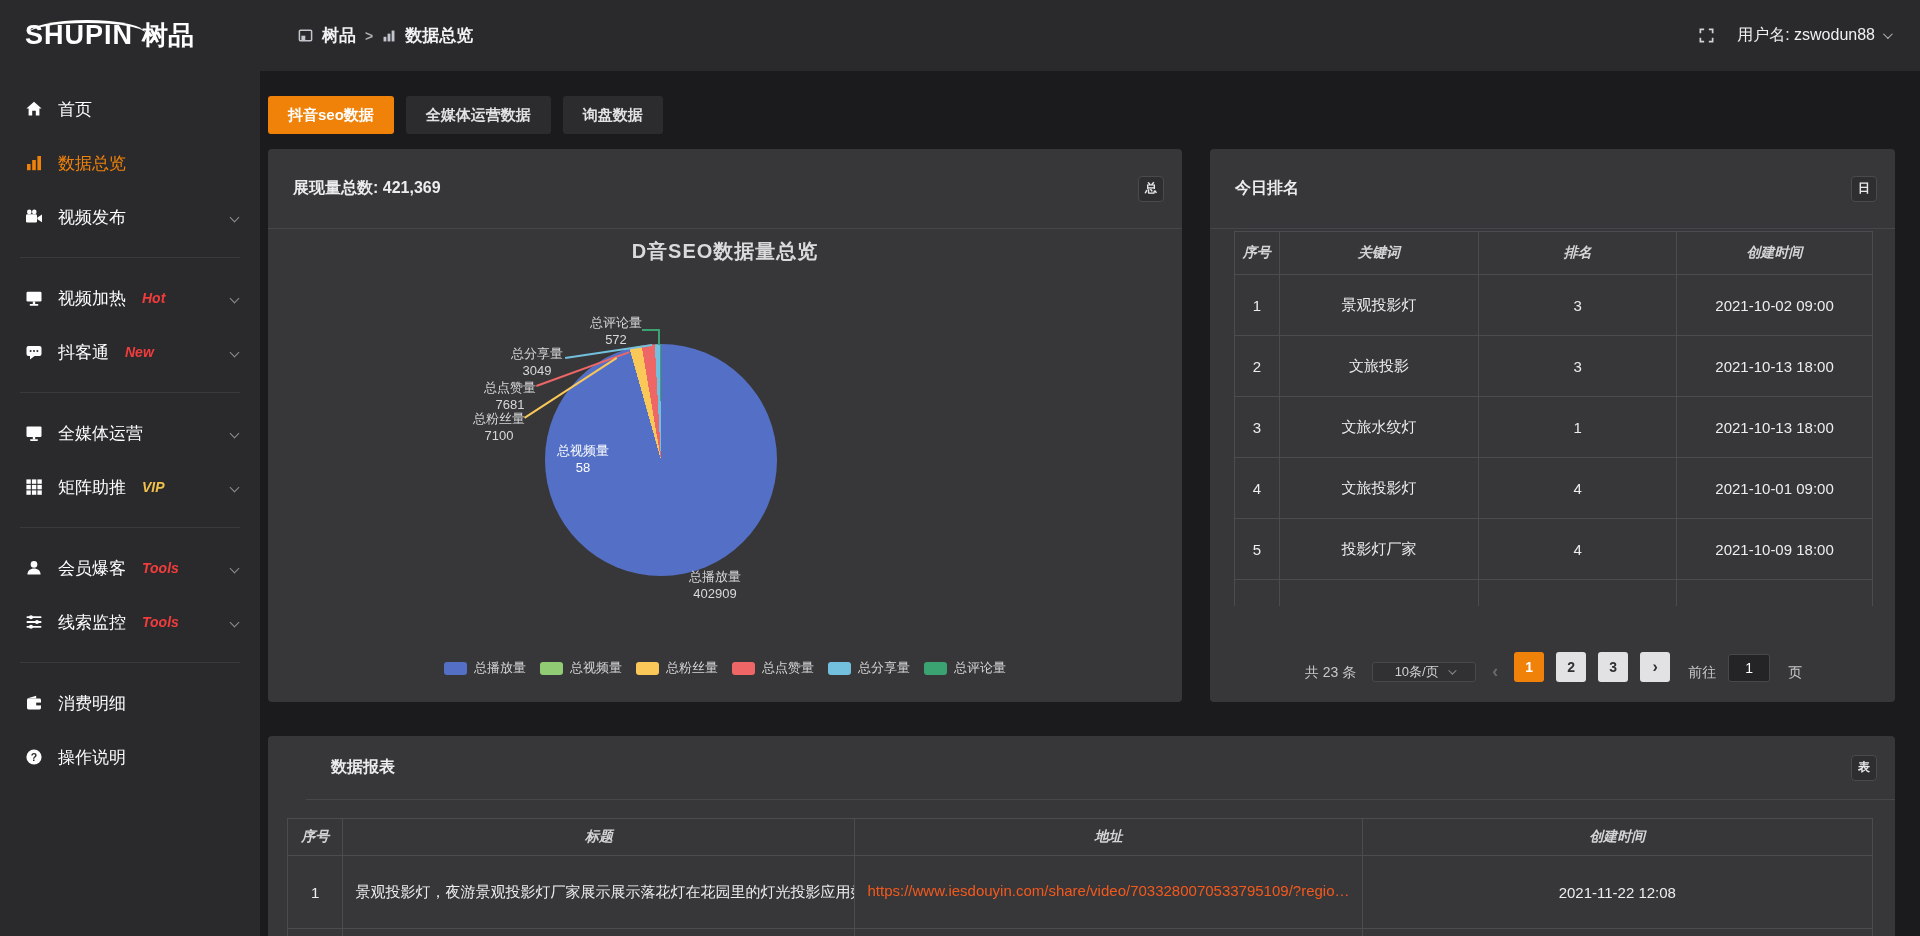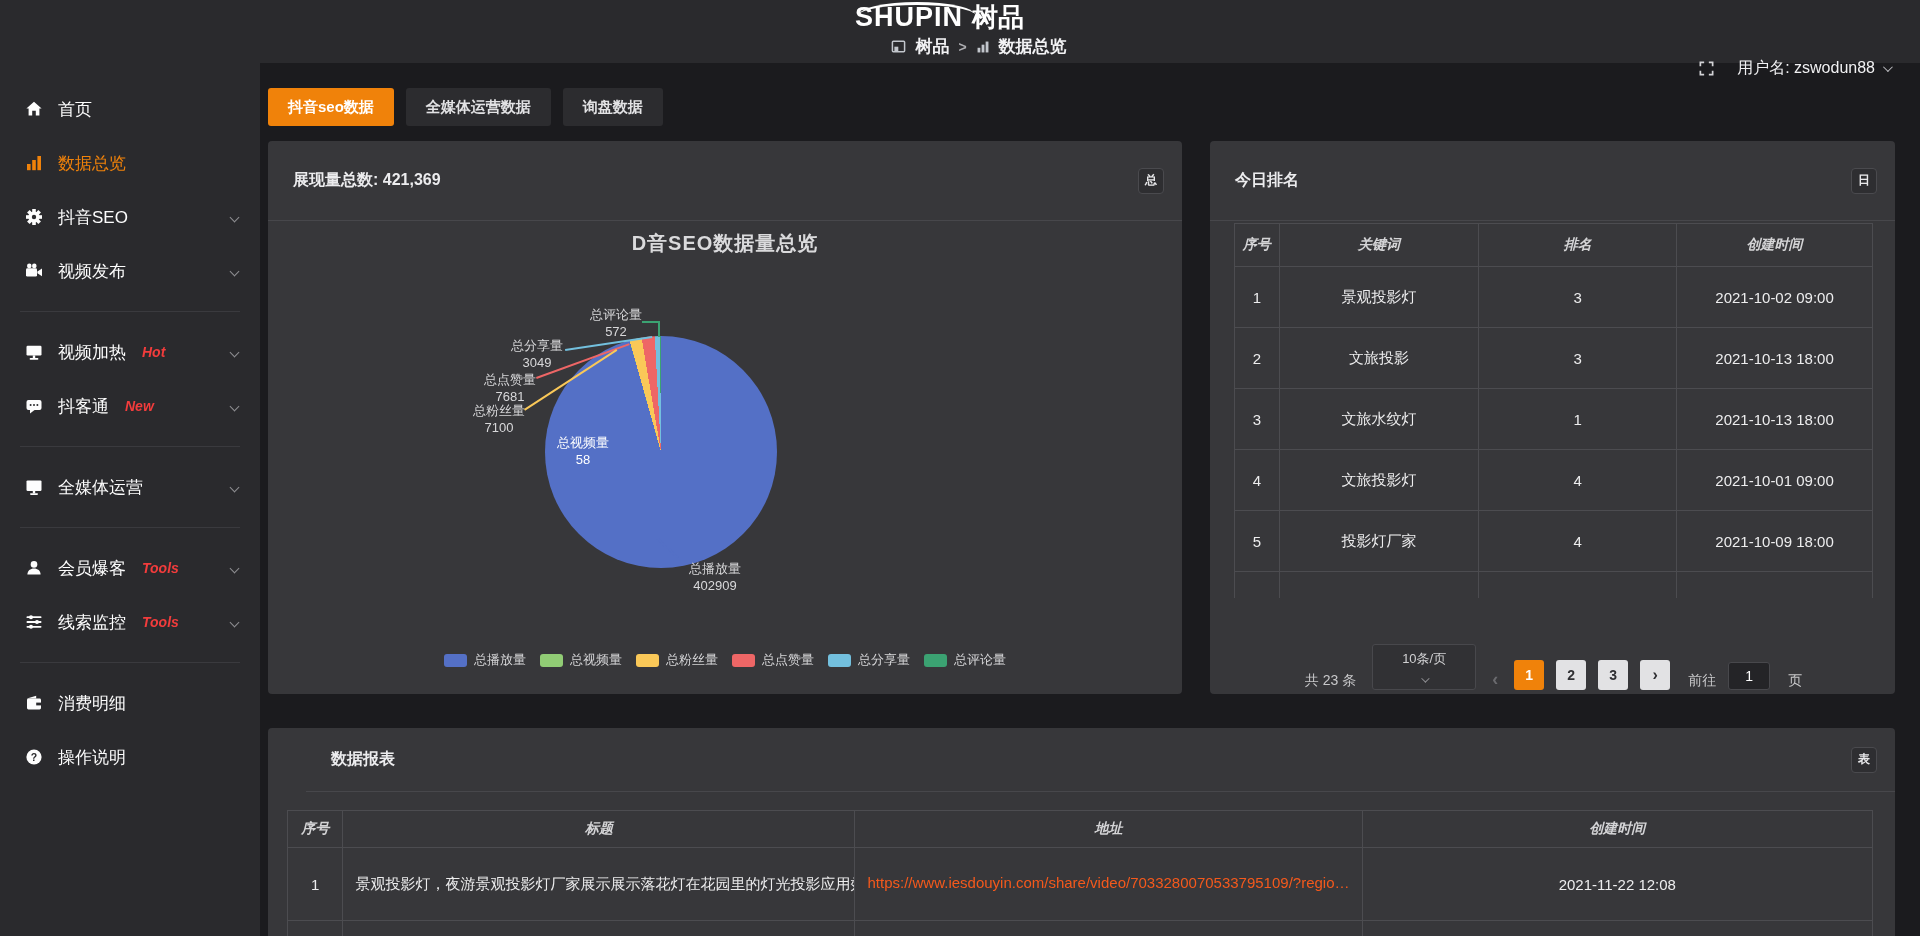--- a/index.html
+++ b/index.html
@@ -5,22 +5,22 @@
   * { box-sizing: border-box; margin: 0; padding: 0; }
   html, body { width: 1920px; height: 936px; overflow: hidden; }
   body {
     font-family: "Liberation Sans", "DejaVu Sans", sans-serif;
     background: var(--page-bg, #1b1b1e);
     color: #e6e6e8;
   }
 
   
   .topbar {
-    height: 63px; background: var(--bar-bg, #2a2a2d);
-    display: flex; align-items: center; flex-direction: column;
+    height: 71px; background: var(--bar-bg, #2a2a2d);
+    display: flex; align-items: center;
   }
   .logo-zone { width: 260px; padding-left: 25px; display: flex; align-items: baseline; gap: 9px; position: relative; }
   .logo-arc {
     position: absolute; left: 28px; top: 2px; width: 118px; height: 14px;
     border-top: 3.5px solid #fff; border-radius: 100% 100% 0 0 / 200% 200% 0 0;
   }
   .logo-main { font-size: 27px; font-weight: 900; letter-spacing: 1px; color: #fff; }
   .logo-cn { font-size: 26px; font-weight: 800; color: #fff; }
   .breadcrumb { display: flex; align-items: center; gap: 9px; margin-left: 38px; font-size: 17px; }
   .breadcrumb .crumb { color: #f2f2f4; font-weight: 600; }
@@ -101,23 +101,23 @@
   
   .rank-panel { flex: 1; }
   .rank-body { padding: 2px 22px 0 24px; }
   .rank-table th { height: 43px; }
   .rank-table td { height: 61px; }
   .rank-table tr.partial td { height: 26px; border-bottom: none; }
 
   .pagination { margin-top: 46px; display: flex; align-items: flex-end; justify-content: center; gap: 12px; }
   .pg-total { font-size: 14px; color: #c8c8ca; margin-right: 4px; }
   .pg-size {
-    width: 104px; height: 46px; background: #313134; border: 1px solid #48484c; border-radius: 3px;
+    width: 104px; height: 20px; background: #313134; border: 1px solid #48484c; border-radius: 3px;
     display: flex; align-items: center; justify-content: center; gap: 9px;
-    font-size: 13px; color: #d0d0d2; cursor: pointer; flex-direction: column;
+    font-size: 13px; color: #d0d0d2; cursor: pointer;
   }
   .pg-size .chev { width: 6px; height: 6px; border-color: #8e8e92; }
   .pg-prev { color: #6a6a6e; font-size: 18px; font-weight: 700; padding: 0 4px; cursor: pointer; }
   .pg-btn {
     width: 30px; height: 30px; border-radius: 3px; background: #e2e2e4; color: #303033;
     display: flex; align-items: center; justify-content: center; font-size: 14px; font-weight: 600; cursor: pointer;
   }
   .pg-btn.current { background: var(--accent-orange, #f0820a); color: #fff; }
   .pg-next { font-size: 16px; }
   .pg-goto { font-size: 14px; color: #c8c8ca; margin-left: 6px; }
@@ -200,36 +200,20 @@
         <svg width="18" height="18" viewBox="0 0 18 18" fill="currentColor">
           <rect x="2" y="10" width="3.6" height="6.2"></rect>
           <rect x="7.2" y="6" width="3.6" height="10.2"></rect>
           <rect x="12.4" y="2" width="3.6" height="14.2"></rect>
         </svg>
       </span>
     <span>数据总览</span>
   </div>
 
 
-  <div class="side-item">
-    <span class="s-icon">
-        <svg width="18" height="18" viewBox="0 0 18 18" fill="currentColor">
-          <g>
-            <rect x="7.2" y="1" width="3.6" height="16"></rect>
-            <rect x="1" y="7.2" width="16" height="3.6"></rect>
-            <rect x="7.2" y="1" width="3.6" height="16" transform="rotate(45 9 9)"></rect>
-            <rect x="1" y="7.2" width="16" height="3.6" transform="rotate(45 9 9)"></rect>
-            <circle cx="9" cy="9" r="5.6"></circle>
-          </g>
-          <circle cx="9" cy="9" r="2.2" fill="#2a2a2d"></circle>
-        </svg>
-      </span>
-    <span>抖音SEO</span>
-    <span class="side-caret"></span>
-  </div>
 
   <div class="side-item">
     <span class="s-icon">
         <svg width="18" height="18" viewBox="0 0 18 18" fill="currentColor">
           <circle cx="4.3" cy="3.9" r="2.3"></circle>
           <circle cx="9.3" cy="3.9" r="2.3"></circle>
           <rect x="1" y="6.2" width="11" height="8.4" rx="1.4"></rect>
           <path d="M12.4 9.6L17 6.6V14.2L12.4 11.2Z"></path>
         </svg>
       </span>
@@ -274,20 +258,38 @@
         <svg width="18" height="18" viewBox="0 0 18 18" fill="currentColor">
           <rect x="1.5" y="2.4" width="15" height="10.6" rx="1.2"></rect>
           <rect x="7.8" y="13" width="2.4" height="2.4"></rect>
           <rect x="5" y="15.3" width="8" height="1.6" rx="0.8"></rect>
         </svg>
       </span>
     <span>全媒体运营</span>
     <span class="side-caret"></span>
   </div>
 
+  <div class="side-item">
+    <span class="s-icon">
+        <svg width="18" height="18" viewBox="0 0 18 18" fill="currentColor">
+          <rect x="1.4" y="1.4" width="4.4" height="4.4"></rect>
+          <rect x="6.9" y="1.4" width="4.4" height="4.4"></rect>
+          <rect x="12.4" y="1.4" width="4.4" height="4.4"></rect>
+          <rect x="1.4" y="6.9" width="4.4" height="4.4"></rect>
+          <rect x="6.9" y="6.9" width="4.4" height="4.4"></rect>
+          <rect x="12.4" y="6.9" width="4.4" height="4.4"></rect>
+          <rect x="1.4" y="12.4" width="4.4" height="4.4"></rect>
+          <rect x="6.9" y="12.4" width="4.4" height="4.4"></rect>
+          <rect x="12.4" y="12.4" width="4.4" height="4.4"></rect>
+        </svg>
+      </span>
+    <span>矩阵助推</span>
+    <span class="side-badge gold">VIP</span>
+    <span class="side-caret"></span>
+  </div>
 
   <div class="side-divider"></div>
 
   <div class="side-item">
     <span class="s-icon">
         <svg width="18" height="18" viewBox="0 0 18 18" fill="currentColor">
           <circle cx="9" cy="5.4" r="3.3"></circle>
           <path d="M2.4 15.6C2.4 11.7 5.3 9.5 9 9.5C12.7 9.5 15.6 11.7 15.6 15.6Z"></path>
         </svg>
       </span>

